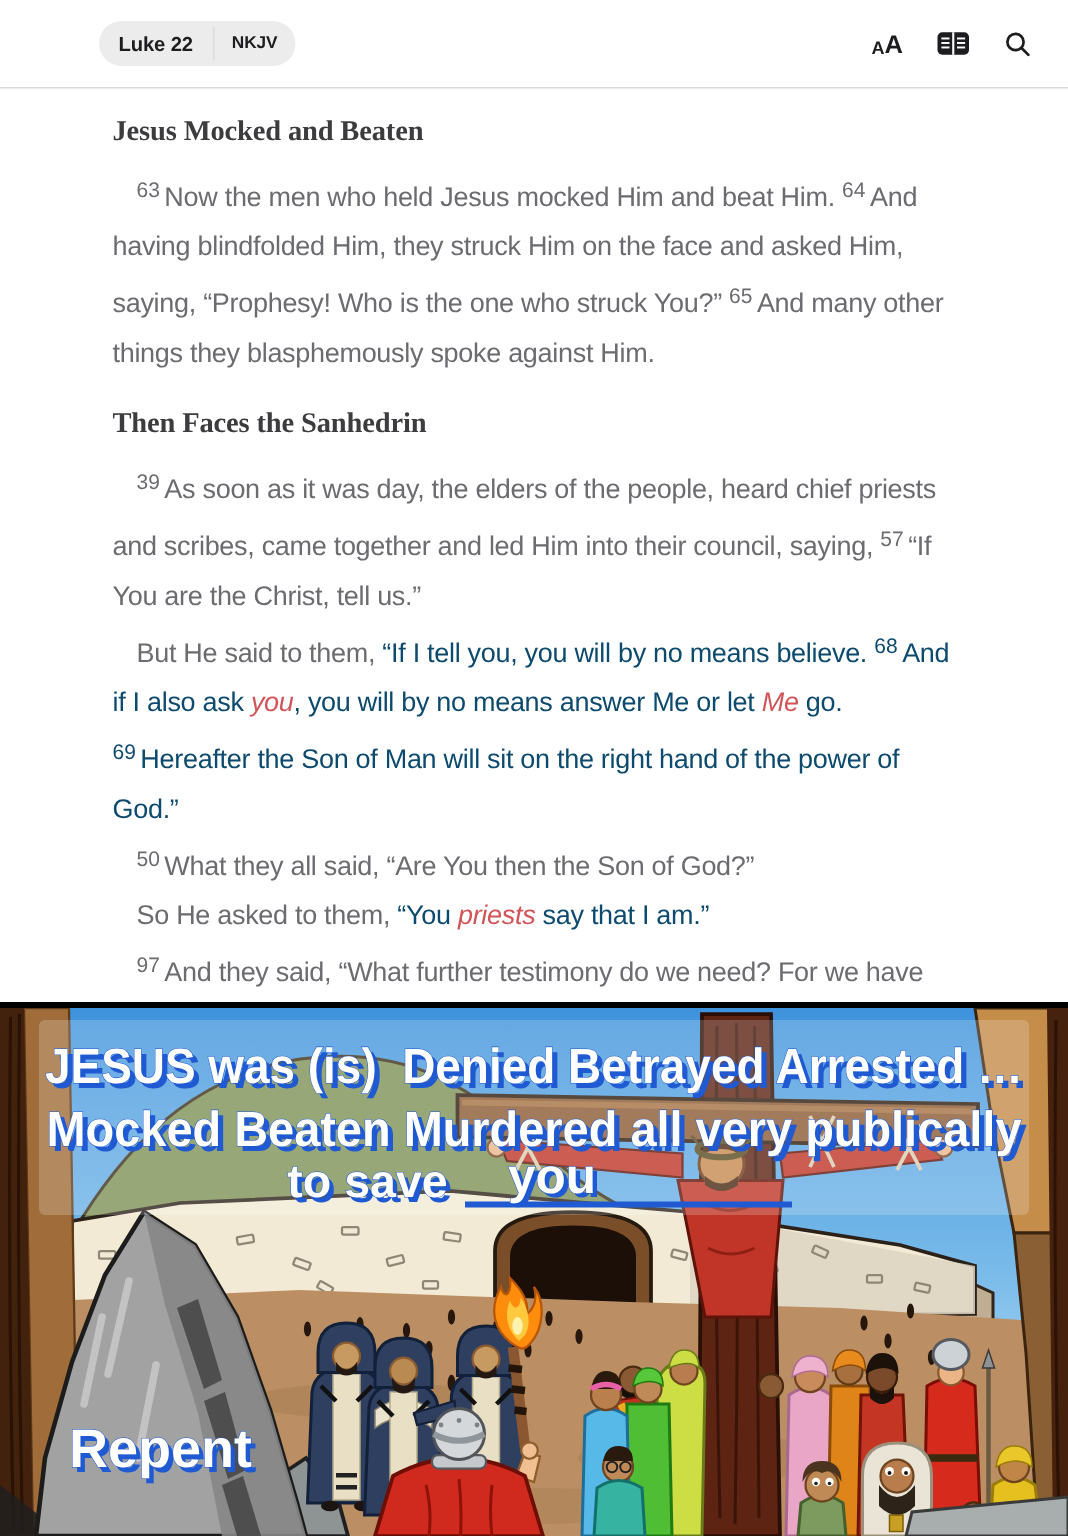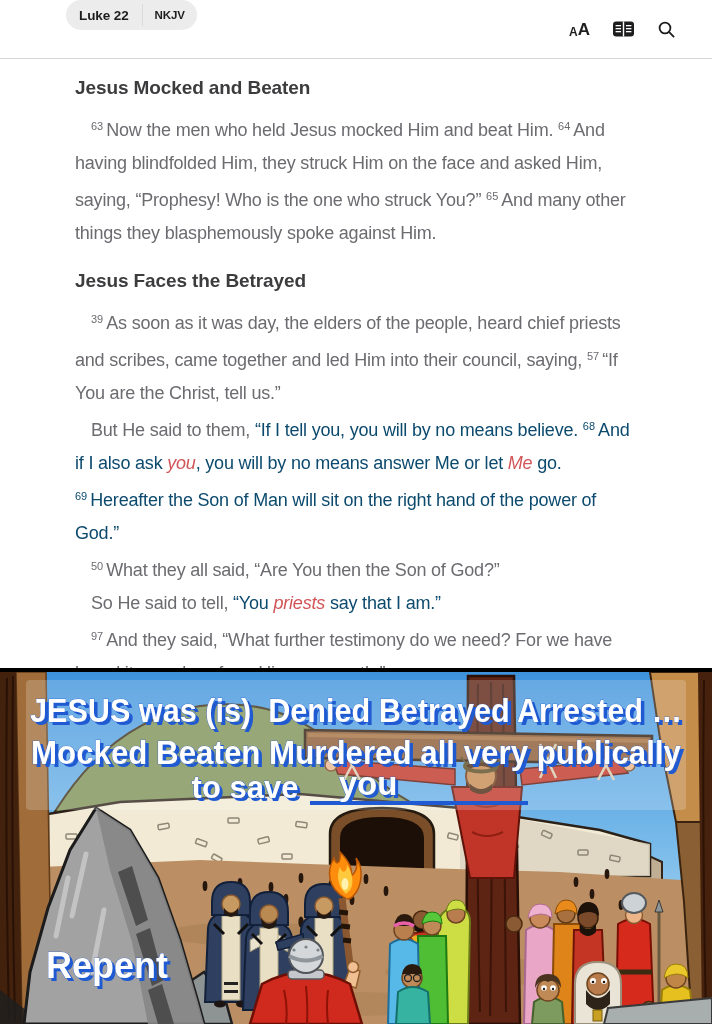--- a/index.html
+++ b/index.html
@@ -1,33 +1,33 @@
 <!DOCTYPE html>
 <html><head>
 <meta charset="utf-8">
 <style>
   html,body{margin:0;padding:0;width:712px;height:1024px;overflow:hidden;background:#fff;
     font-family:"Liberation Sans",sans-serif;}
-  .topbar{height:58px;display:flex;justify-content:space-between;
-    padding:0 36px 0 18px;box-sizing:border-box;background:#fff;}
+  .topbar{height:58px;display:flex;align-items:center;justify-content:space-between;
+    padding:0 24px 0 18px;box-sizing:border-box;background:#fff;}
   .pill{display:flex;align-items:stretch;background:#ececec;border-radius:16px;height:30px;overflow:hidden;margin-left:48px;}
   .pill-seg{border:none;background:transparent;font-family:inherit;color:#1d1d1f;
     font-size:13.5px;font-weight:bold;padding:0 13px;display:flex;align-items:center;cursor:pointer;letter-spacing:-.1px;}
   .pill-seg.ver{font-size:11.5px;padding:0 12px;}
   .pill-div{width:1px;background:#dadada;margin:4px 0;}
   .top-icons{display:flex;align-items:center;gap:22px;}
   .icon-btn{border:none;background:transparent;padding:0;cursor:pointer;display:flex;align-items:flex-end;color:#1d1d1f;}
   .a-s{font-size:12px;font-weight:600;line-height:1;}
   .a-l{font-size:17px;font-weight:600;line-height:1;}
   .hairline{height:1px;background:#d7d7d7;}
   .content{padding:14px 71px 0 75px;height:595px;overflow:hidden;box-sizing:content-box;}
-  .sec-h{font-size:19px;font-weight:bold;color:#3c3c3e;margin:20px 0 11px 0;letter-spacing:-.1px;}
+  .sec-h{font-size:19px;font-weight:bold;color:#3c3c3e;margin:20px 0 11px 0;letter-spacing:-.1px;font-family:Liberation Serif, serif;}
   .sec-h:first-child{margin-top:4px;}
   .vp{font-size:18px;line-height:33px;color:#6b6b70;margin:0;text-indent:16px;letter-spacing:-.2px;}
-  .sg-verse,.sg-verse-red{font-size:11px;vertical-align:6px;margin-right:3px;letter-spacing:0;}
+  .sg-verse,.sg-verse-red{font-size:14px;vertical-align:6px;margin-right:3px;letter-spacing:0;}
   .sg-verse-red,.sg-red{color:#0c4a6e;}
   .sg-red-italic{color:#d15558;font-style:italic;}
   .scene-wrap{position:absolute;left:0;top:668px;width:712px;height:356px;border-top:4px solid #000;box-sizing:border-box;background:#4a97d8;}
   .ov{font-family:"Liberation Sans",sans-serif;font-weight:bold;fill:#fff;stroke:#1f5ad2;stroke-width:.7;paint-order:stroke;}
   .ovs{font-family:"Liberation Sans",sans-serif;font-weight:bold;fill:#1f5ad2;}
 </style>
 </head>
 <body>
 
 <div class="topbar">
@@ -60,25 +60,25 @@
       </svg>
     </button>
   </div>
 </div>
 <div class="hairline"></div>
 
 <div class="content">
   <div>
       <h2 class="sec-h">Jesus Mocked and Beaten</h2>
       <p class="vp"><span class="sg-verse">63</span><span class="sg-plain">Now the men who held Jesus mocked Him and beat Him. </span><span class="sg-verse">64</span><span class="sg-plain">And having blindfolded Him, they struck Him on the face and asked Him, saying, “Prophesy! Who is the one who struck You?” </span><span class="sg-verse">65</span><span class="sg-plain">And many other things they blasphemously spoke against Him.</span></p>
-      <h2 class="sec-h">Jesus Faces the Betrayed</h2>
+      <h2 class="sec-h">Then Faces the Sanhedrin</h2>
       <p class="vp"><span class="sg-verse">39</span><span class="sg-plain">As soon as it was day, the elders of the people, heard chief priests and scribes, came together and led Him into their council, saying, </span><span class="sg-verse">57</span><span class="sg-plain">“If You are the Christ, tell us.”</span></p>
       <p class="vp"><span class="sg-plain">But He said to them, </span><span class="sg-red">“If I tell you, you will by no means believe. </span><span class="sg-verse-red">68</span><span class="sg-red">And if I also ask </span><span class="sg-red-italic">you</span><span class="sg-red">, you will by no means answer Me or let </span><span class="sg-red-italic">Me</span><span class="sg-red"> go. </span><span class="sg-verse-red">69</span><span class="sg-red">Hereafter the Son of Man will sit on the right hand of the power of God.”</span></p>
       <p class="vp"><span class="sg-verse">50</span><span class="sg-plain">What they all said, “Are You then the Son of God?”</span></p>
-      <p class="vp"><span class="sg-plain">So He said to tell, </span><span class="sg-red">“You </span><span class="sg-red-italic">priests</span><span class="sg-red"> say that I am.”</span></p>
+      <p class="vp"><span class="sg-plain">So He asked to them, </span><span class="sg-red">“You </span><span class="sg-red-italic">priests</span><span class="sg-red"> say that I am.”</span></p>
       <p class="vp"><span class="sg-verse">97</span><span class="sg-plain">And they said, “What further testimony do we need? For we have heard it ourselves from His own mouth.”</span></p>
     </div>
 </div>
 
 <div class="scene-wrap">
 <svg width="712" height="352" viewBox="0 0 712 352">
   <defs>
     <linearGradient id="sky" x1="0" y1="0" x2="0" y2="1">
       <stop offset="0" stop-color="#3e92dc"></stop>
           <stop offset="0.5" stop-color="#79bbea"></stop>

